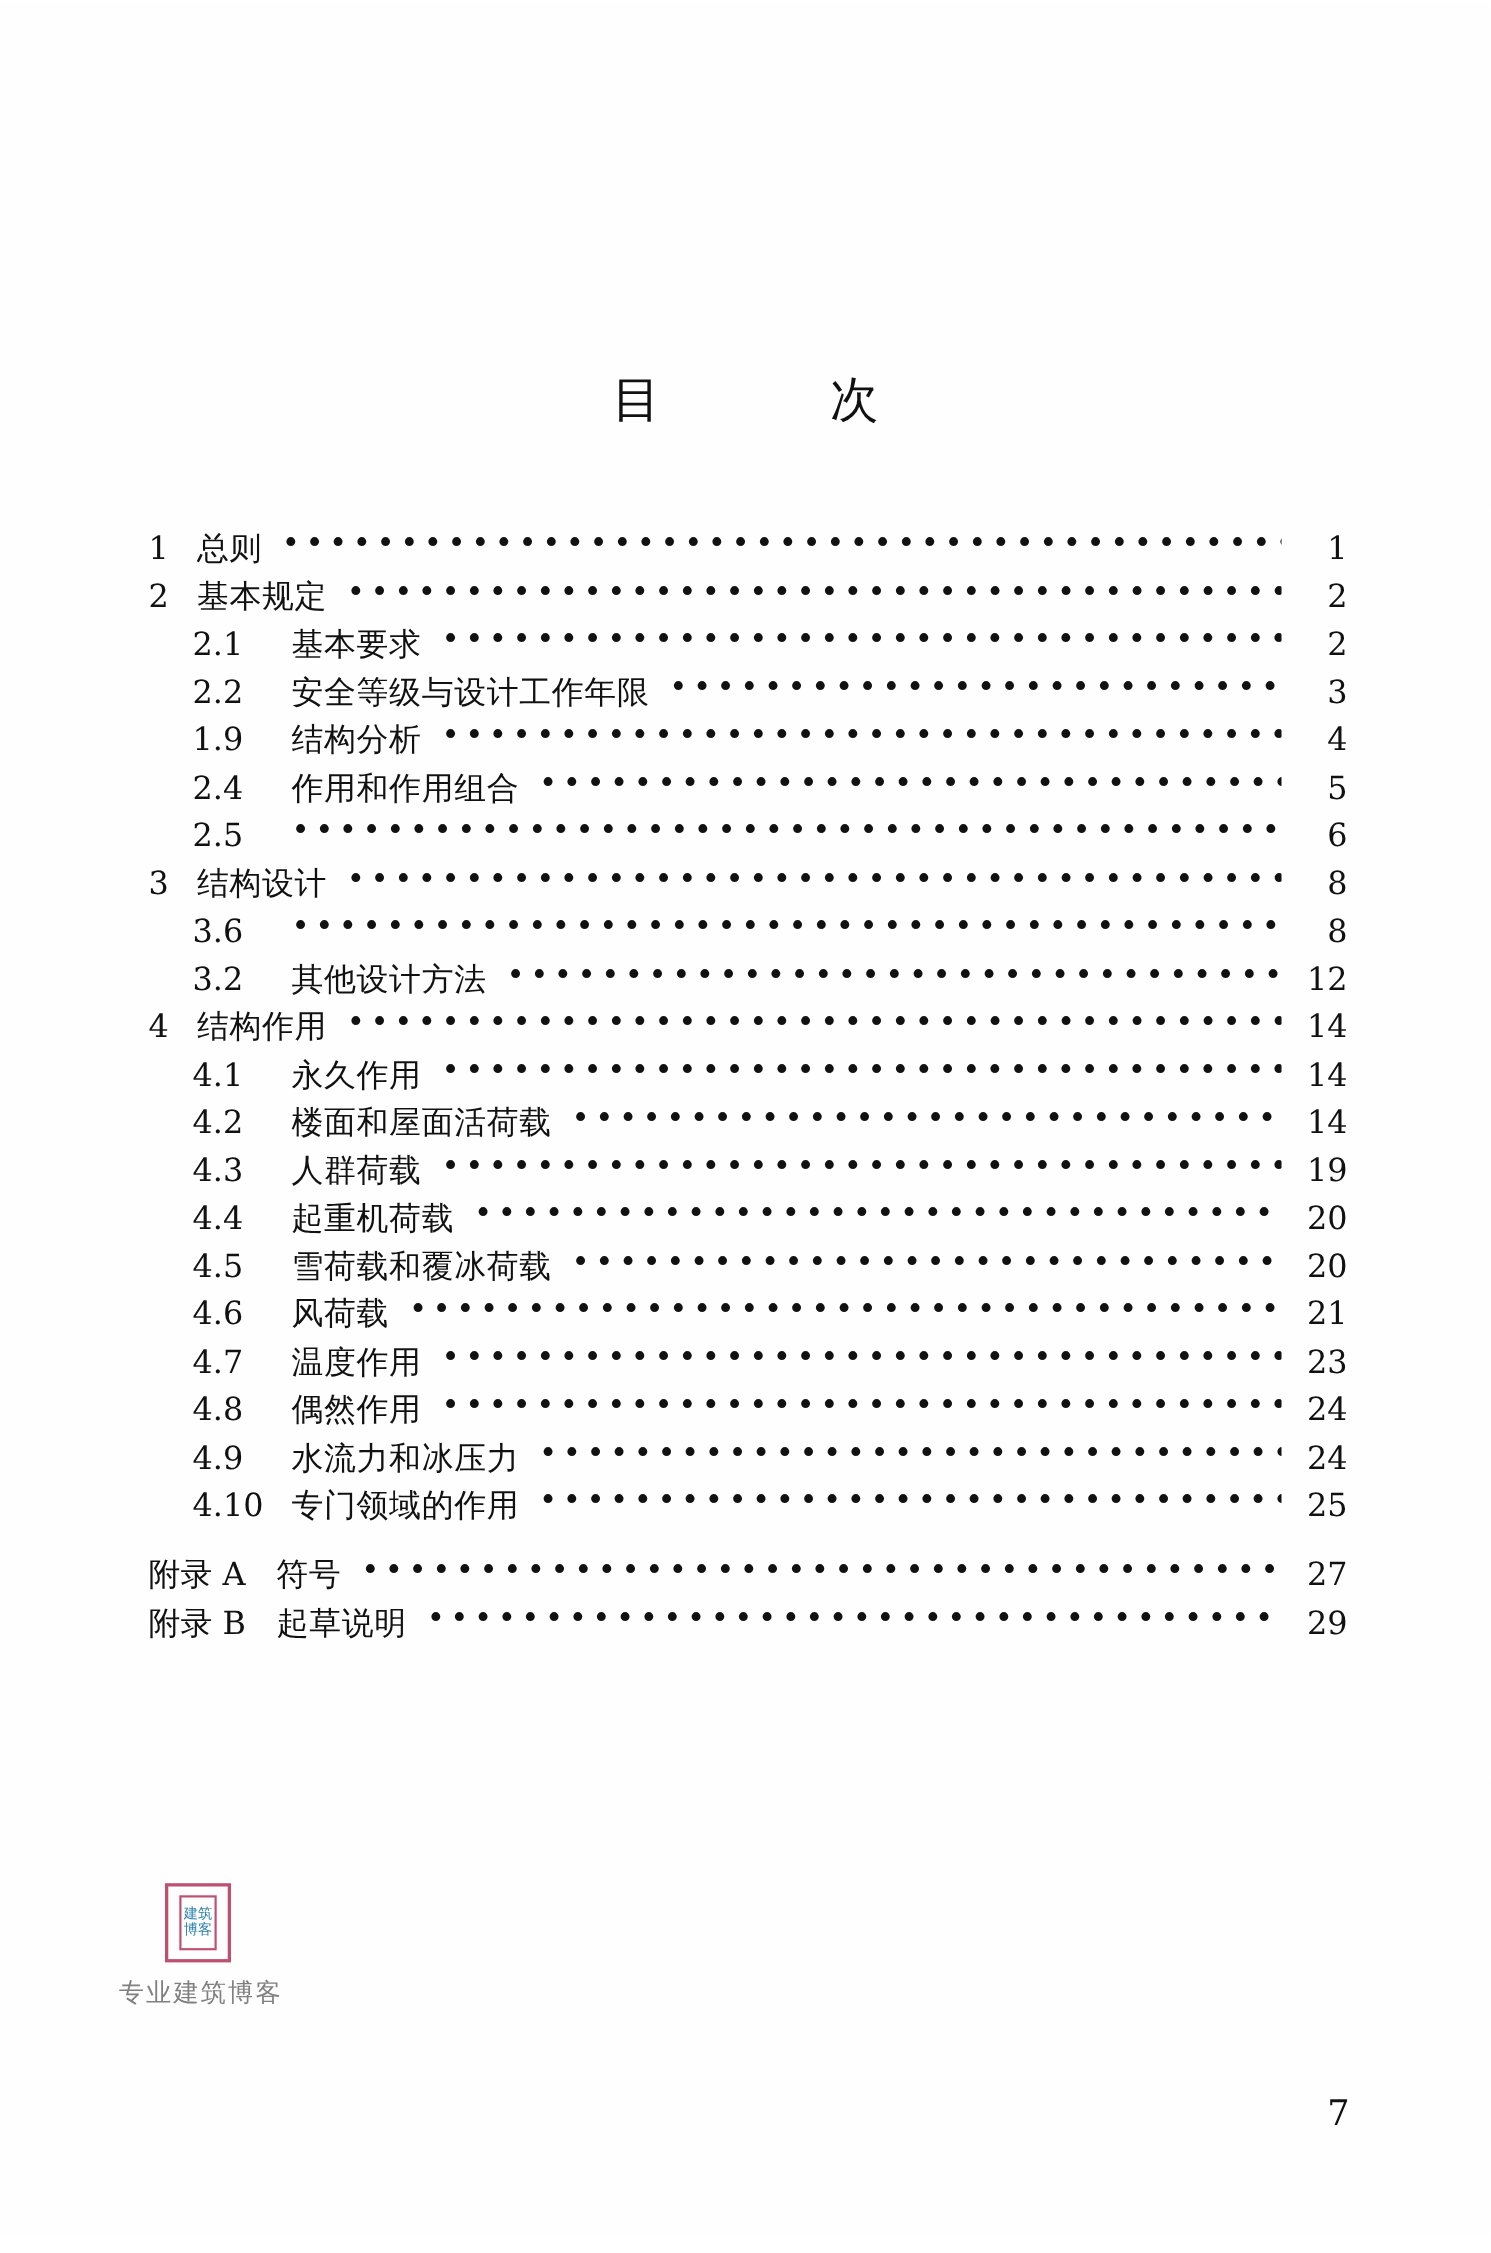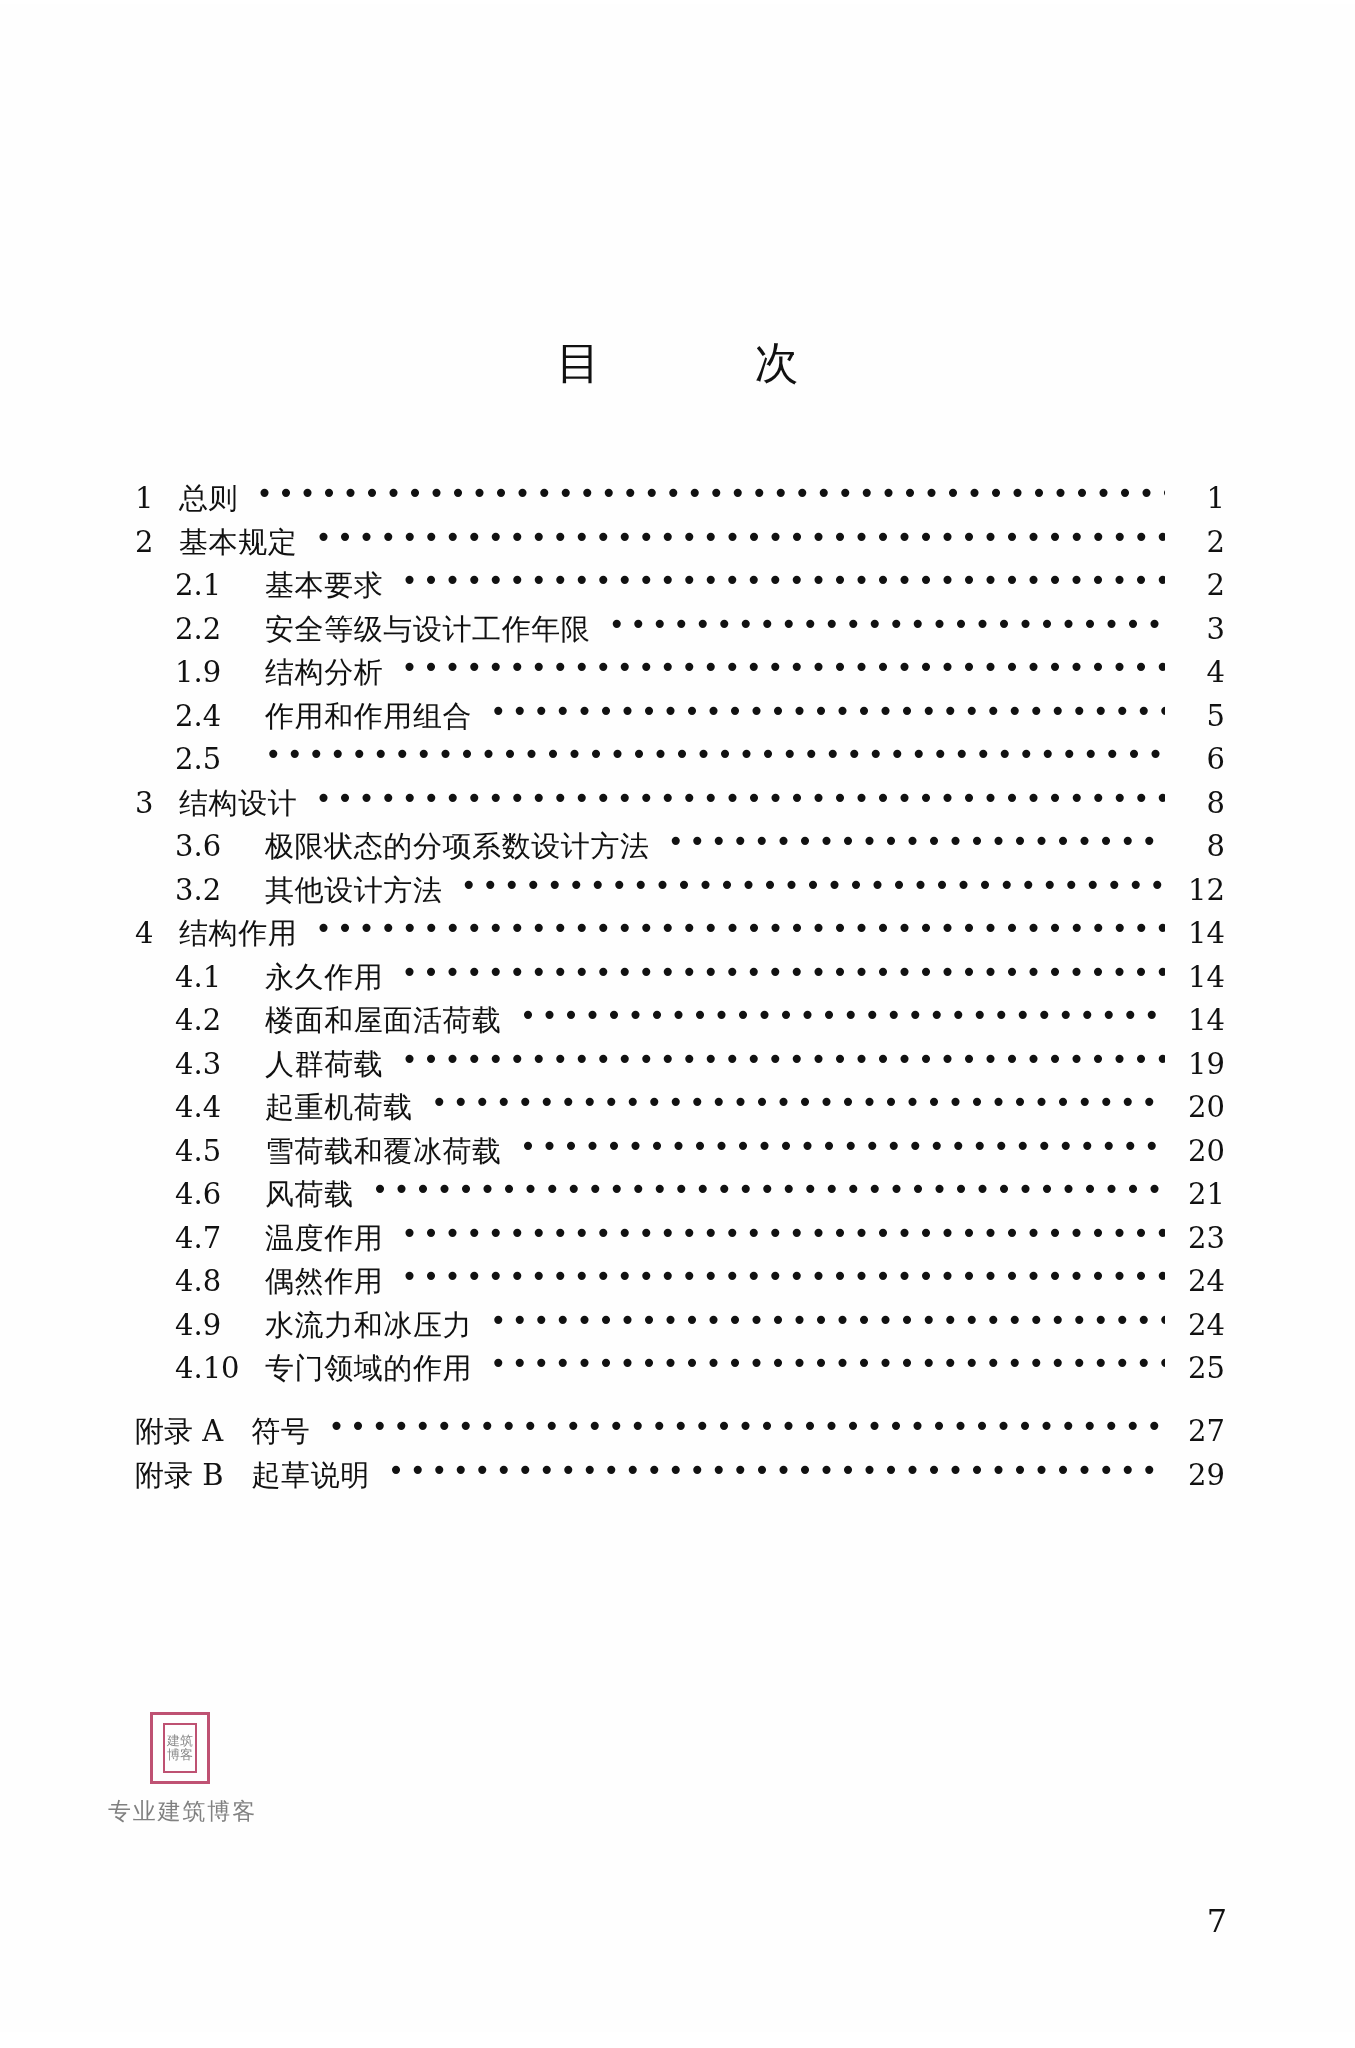--- a/index.html
+++ b/index.html
@@ -139,21 +139,21 @@
   }
   .stamp-inner {
     position: absolute;
     left: 0;
     top: 0;
     width: 100%;
     height: 100%;
     display: flex;
     align-items: center;
     justify-content: center;
-    color: #737373;
+    color: #0369a1;
     font-size: 13px;
     line-height: 1.05;
     letter-spacing: 0;
     text-align: center;
     font-family: "DejaVu Sans", "Liberation Sans", sans-serif;
   }
   .stamp-caption {
     position: absolute;
     left: 108px;
     top: 1792px;
@@ -214,21 +214,20 @@
         <span class="pageno">6</span>
       </div>
       <div class="toc-row level1">
         <span class="num">3</span>
         <span class="label">结构设计</span>
         <span class="dots">•••••••••••••••••••••••••••••••••••••••••••••••••••••••••••••••••••••••••••••••••••••••</span>
         <span class="pageno">8</span>
       </div>
       <div class="toc-row level2">
         <span class="num">3.6</span>
-        <span class="label">极限状态的分项系数设计方法</span>
         <span class="dots">•••••••••••••••••••••••••••••••••••••••••••••••••••••••••••••••••••••••••••••••••••••••</span>
         <span class="pageno">8</span>
       </div>
       <div class="toc-row level2">
         <span class="num">3.2</span>
         <span class="label">其他设计方法</span>
         <span class="dots">•••••••••••••••••••••••••••••••••••••••••••••••••••••••••••••••••••••••••••••••••••••••</span>
         <span class="pageno">12</span>
       </div>
       <div class="toc-row level1">

